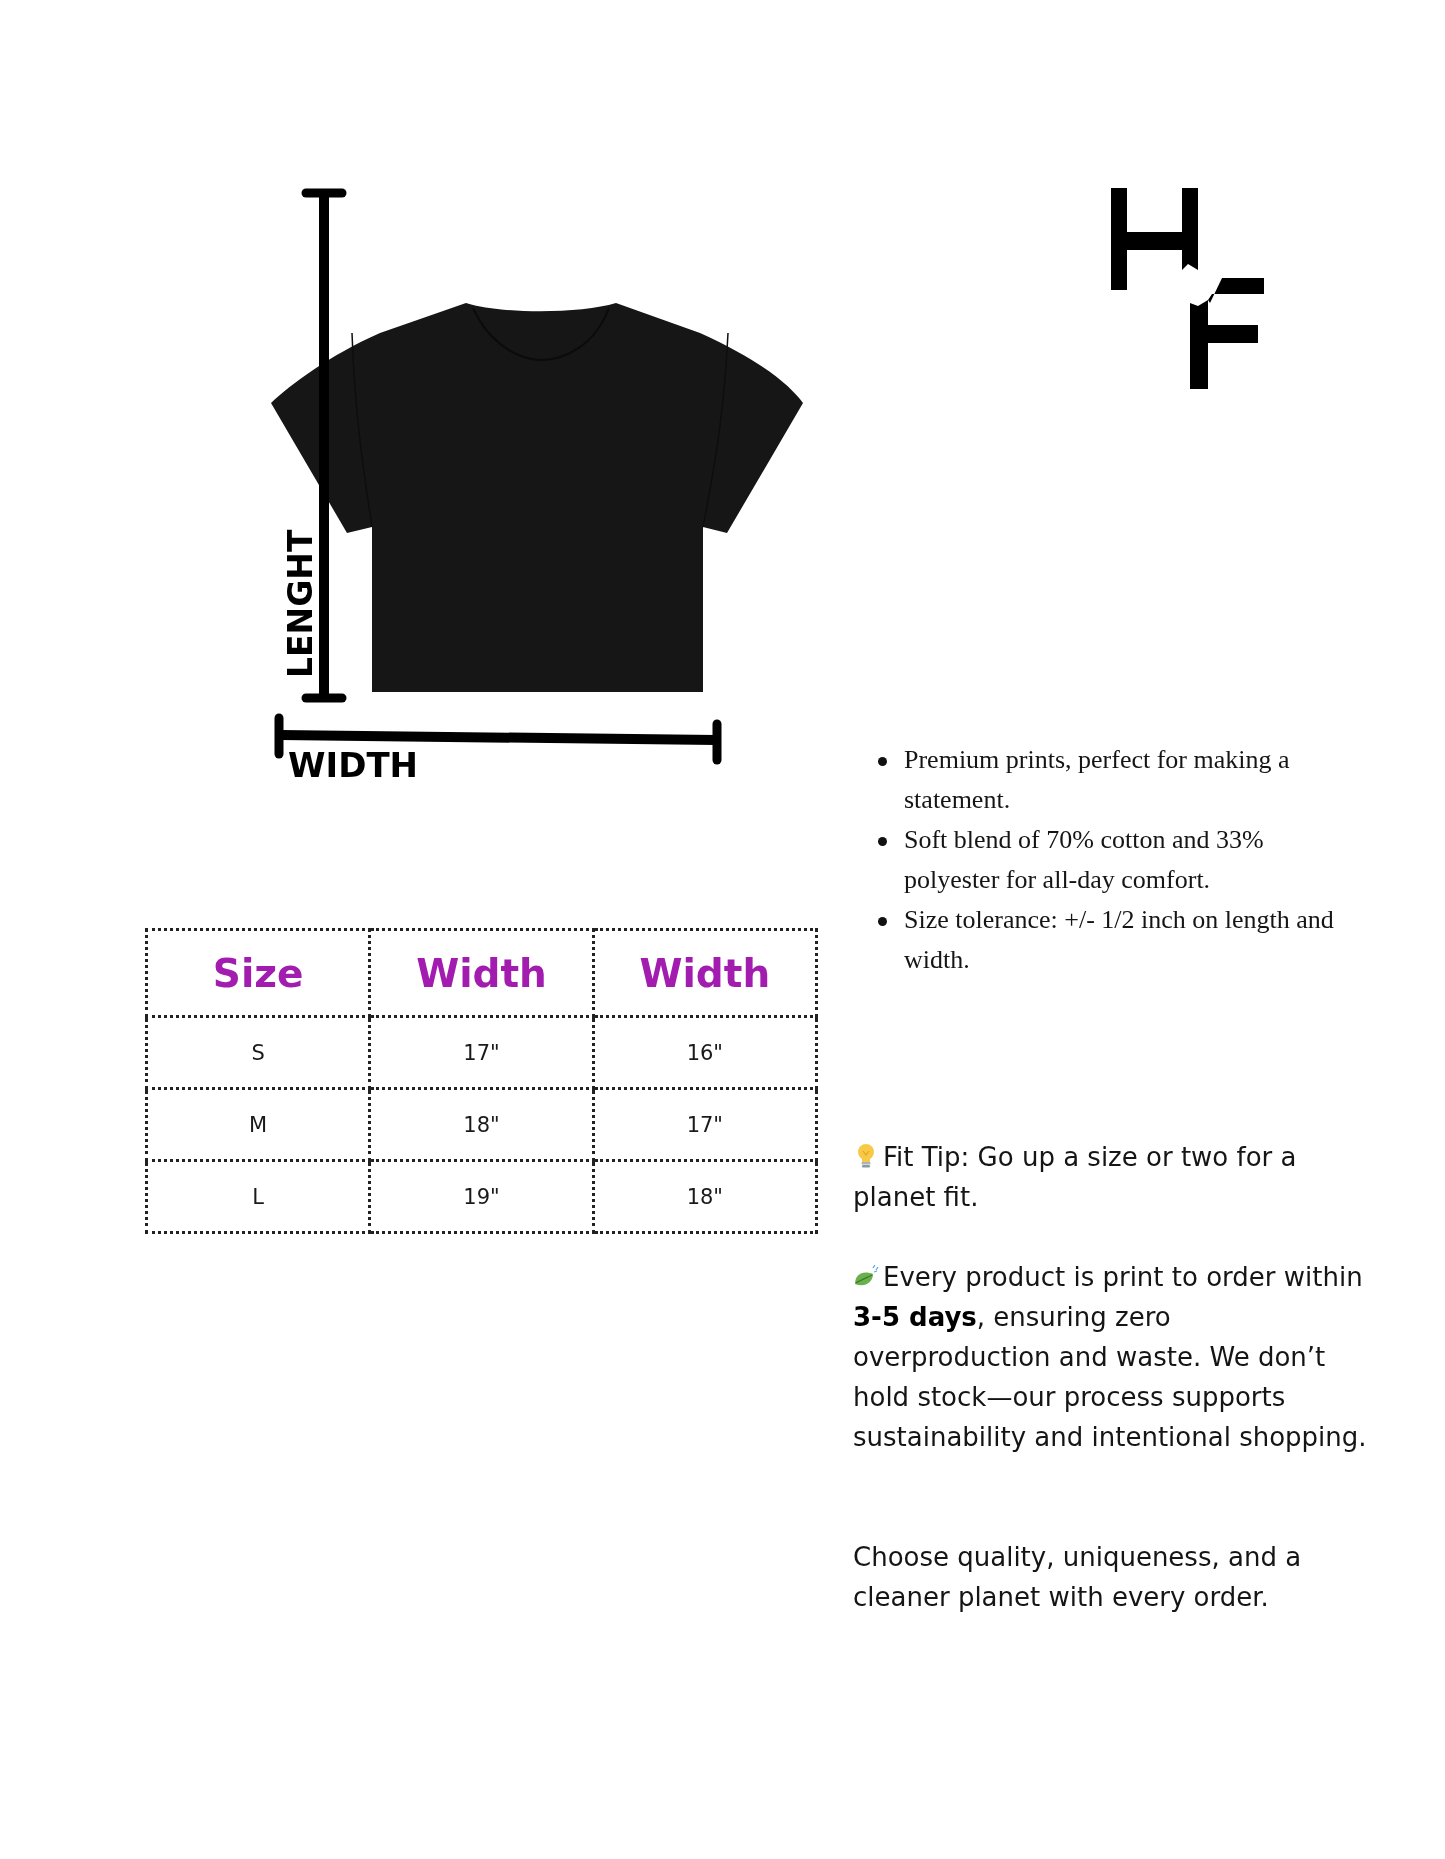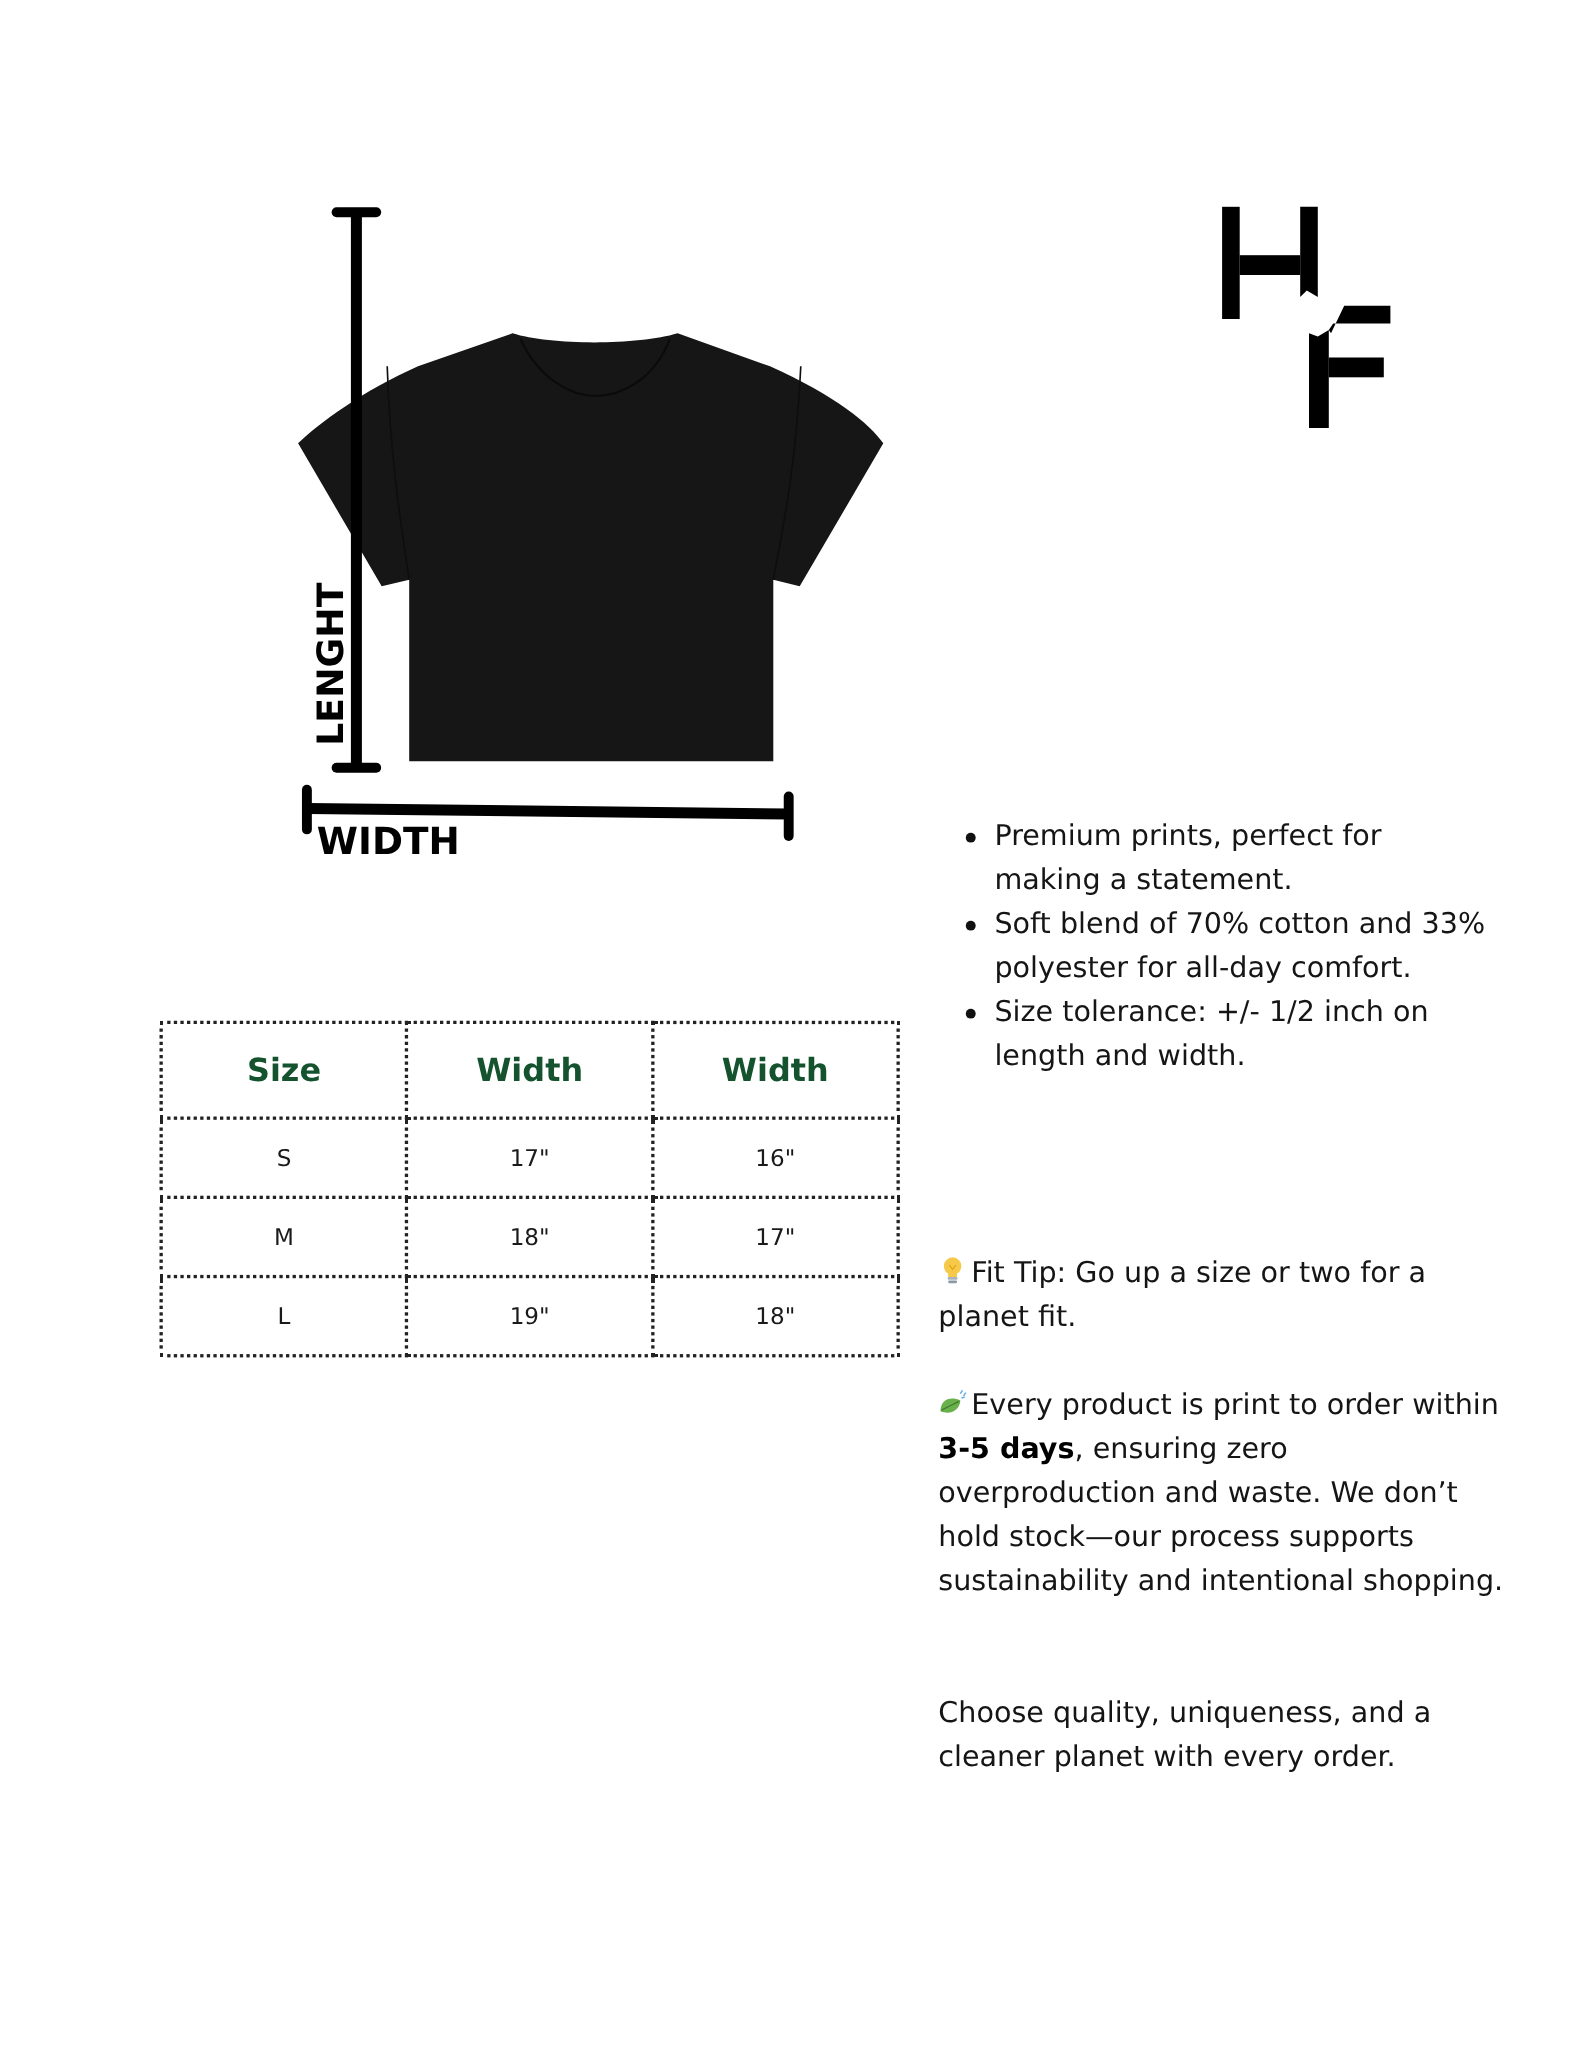--- a/index.html
+++ b/index.html
@@ -29,32 +29,32 @@
   
   .size-table {
     position: absolute; left: 145px; top: 928px; width: 673px;
     border-collapse: collapse; table-layout: fixed;
   }
   .size-table th, .size-table td {
     border: 3px dotted #222; text-align: center; padding: 0;
   }
   .size-table th {
     height: 84px; font-family: "DejaVu Sans", sans-serif; font-weight: bold;
-    font-size: 29px; color: #14532d;
+    font-size: 39px; color: #a21caf;
   }
   .size-table td {
     height: 69px; font-family: "DejaVu Sans", sans-serif; font-size: 21px; color: #1a1a1a;
   }
 
   
   .text-col {
     position: absolute; left: 853px; width: 520px;
     font-family: "DejaVu Sans", sans-serif; font-size: 26px; line-height: 40px; color: #151515;
   }
-  .features { top: 740px; margin: 0; padding: 0; list-style: none; left: 876px; width: 480px; }
+  .features { top: 740px; margin: 0; padding: 0; list-style: none; left: 876px; width: 480px; font-family: Liberation Serif, serif; }
   .features li { position: relative; padding-left: 28px; }
   .features li::before {
     content: ""; position: absolute; left: 2px; top: 17px; width: 9px; height: 9px;
     border-radius: 50%; background: #111;
   }
   .fit-tip { top: 1137px; }
   .sustain { top: 1257px; }
   .tagline { top: 1537px; }
   .emoji { display: inline-block; width: 26px; height: 28px; vertical-align: -4px; margin-right: 4px; }
   .emoji svg { width: 26px; height: 28px; display: block; }

